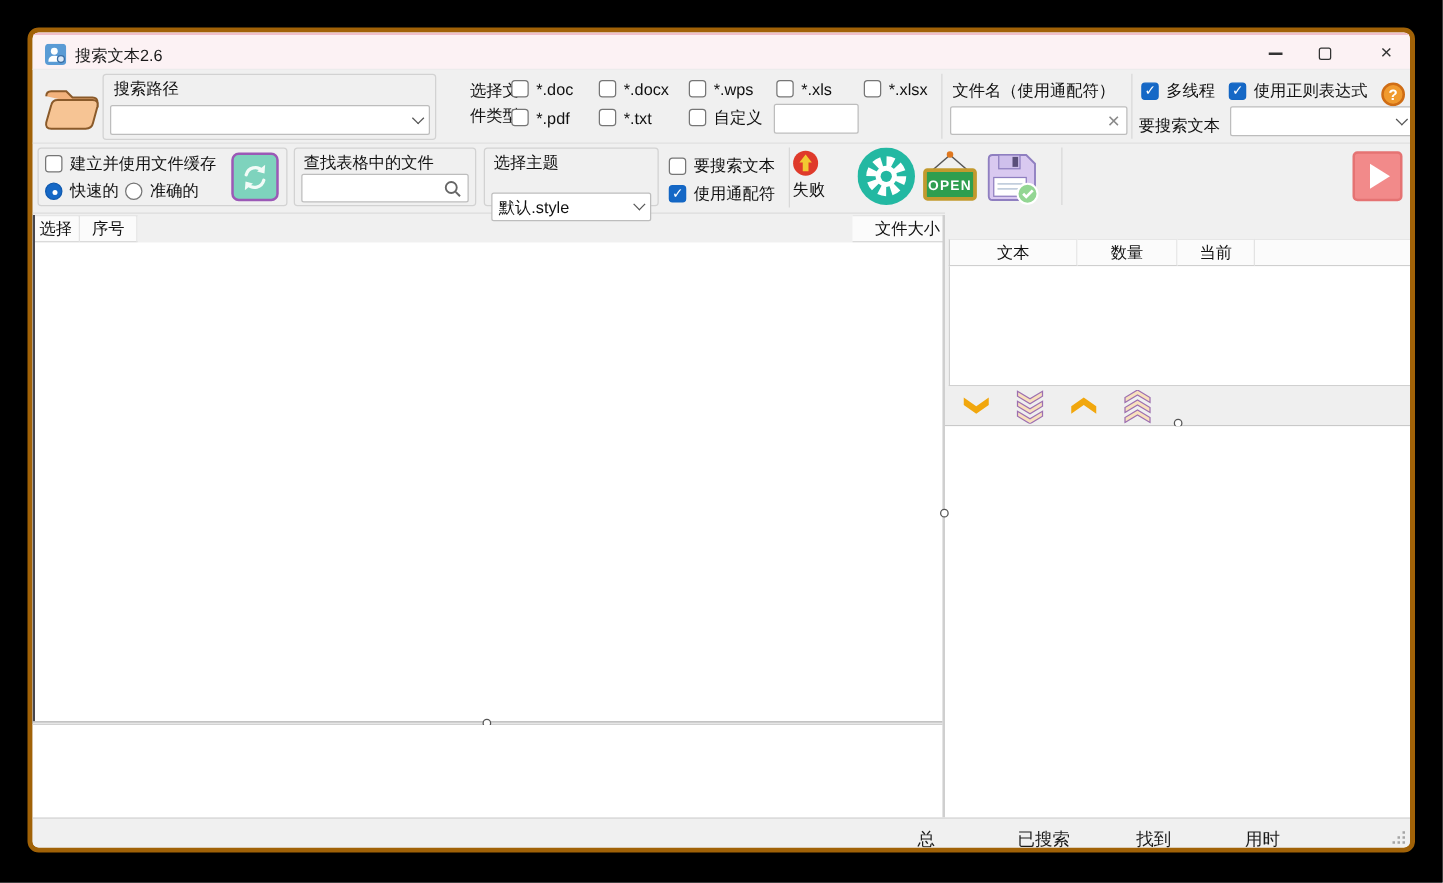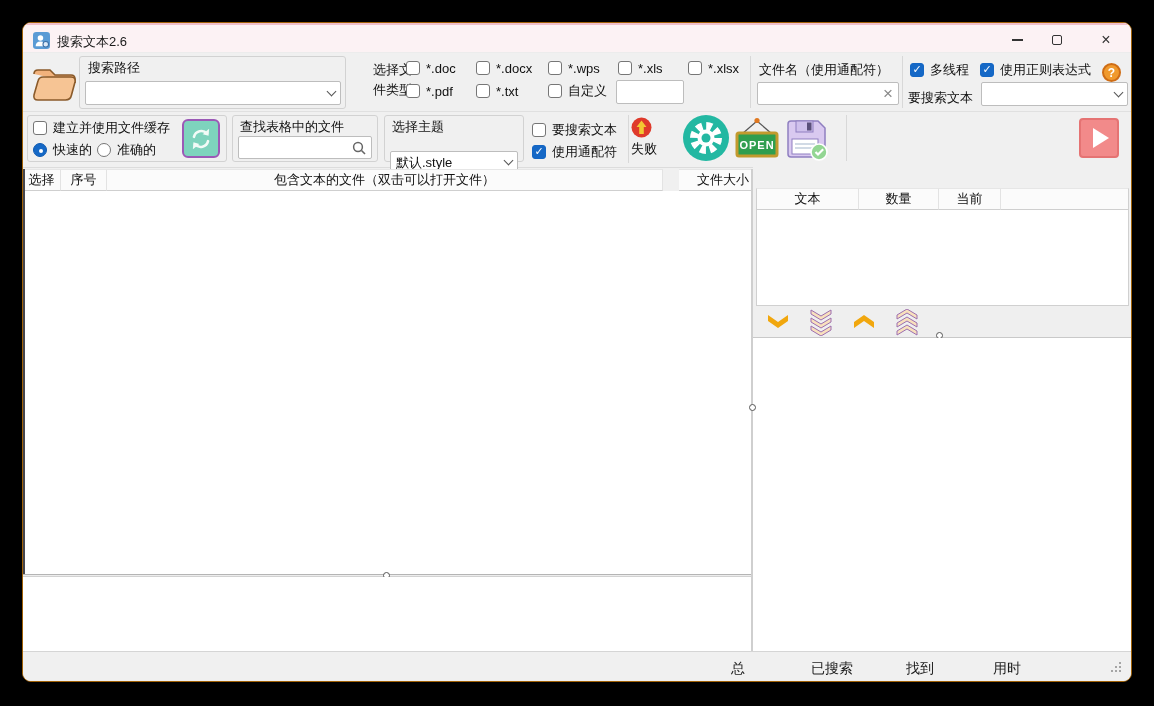--- a/index.html
+++ b/index.html
@@ -1,18 +1,18 @@
 <!DOCTYPE html>
 <html><head>
 <meta charset="utf-8">
 <style>
 *{margin:0;padding:0;box-sizing:border-box}
 html,body{width:1154px;height:706px;background:#000;font-family:"Liberation Sans","DejaVu Sans",sans-serif;overflow:hidden}
 .abs{position:absolute}
-.win{position:absolute;left:22px;top:22px;width:1110px;height:660px;background:#f0f0f0;border:1px solid #a16207;border-radius:9px;overflow:hidden}
+.win{position:absolute;left:22px;top:22px;width:1110px;height:660px;background:#f0f0f0;border:4px solid #a16207;border-radius:9px;overflow:hidden}
 .titlebar{position:absolute;left:0;top:0;width:100%;height:30px;background:#fcf2f4;border-top:2px solid #f0bfca;border-bottom:1px solid #ececec}
 .title-text{position:absolute;left:34px;top:8px;font-size:13px;color:#1a1a1a;white-space:nowrap}
 .winbtn{position:absolute;top:0;height:30px;width:44px;display:flex;align-items:center;justify-content:center;color:#333}
 .lbl{font-size:13px;color:#111;white-space:nowrap}
 .cbrow{display:flex;align-items:center;gap:6px;position:absolute;height:16px}
 .cb{width:14px;height:14px;border:1px solid #767676;border-radius:3px;background:#fff;flex:0 0 auto;position:relative}
 .cb.on{background:#1568c6;border-color:#1366c4}
 .cb.on::after{content:"✓";position:absolute;left:1.5px;top:-1.5px;color:#fff;font-size:11px;font-weight:bold}
 .radio{width:14px;height:14px;border:1px solid #767676;border-radius:50%;background:#fff;flex:0 0 auto;position:relative}
 .radio.on{background:#1568c6;border-color:#0f5ab0}
@@ -241,21 +241,20 @@
   </div>
 
   <div class="vsep" style="left:823px;top:92px;height:48px"></div>
 
   <div class="play-btn" style="left:1056px;top:95px">
     <div class="play-tri"></div>
   </div>
 
   <div class="hcell" style="left:0;top:146px;width:38px">选择</div>
   <div class="hcell" style="left:38px;top:146px;width:46px">序号</div>
-  <div class="hcell" style="left:84px;top:146px;width:556px">包含文本的文件（双击可以打开文件）</div>
   <div class="hcell" style="left:656px;top:146px;width:88px;border-right:none">文件大小</div>
 
   <div class="abs" style="left:0;top:168px;width:728px;height:383px;background:#fff"></div>
   <div class="abs" style="left:0;top:146px;width:2px;height:407px;background:#46464d"></div>
 
   <div class="abs" style="left:0;top:551px;width:728px;height:3px;background:#ededed;border-top:1px solid #b5b5b5;border-bottom:1px solid #d2d2d2"></div>
   <div class="knob" style="left:360px;top:549px"></div>
 
   <div class="abs" style="left:0;top:554px;width:728px;height:74px;background:#fff"></div>
 

